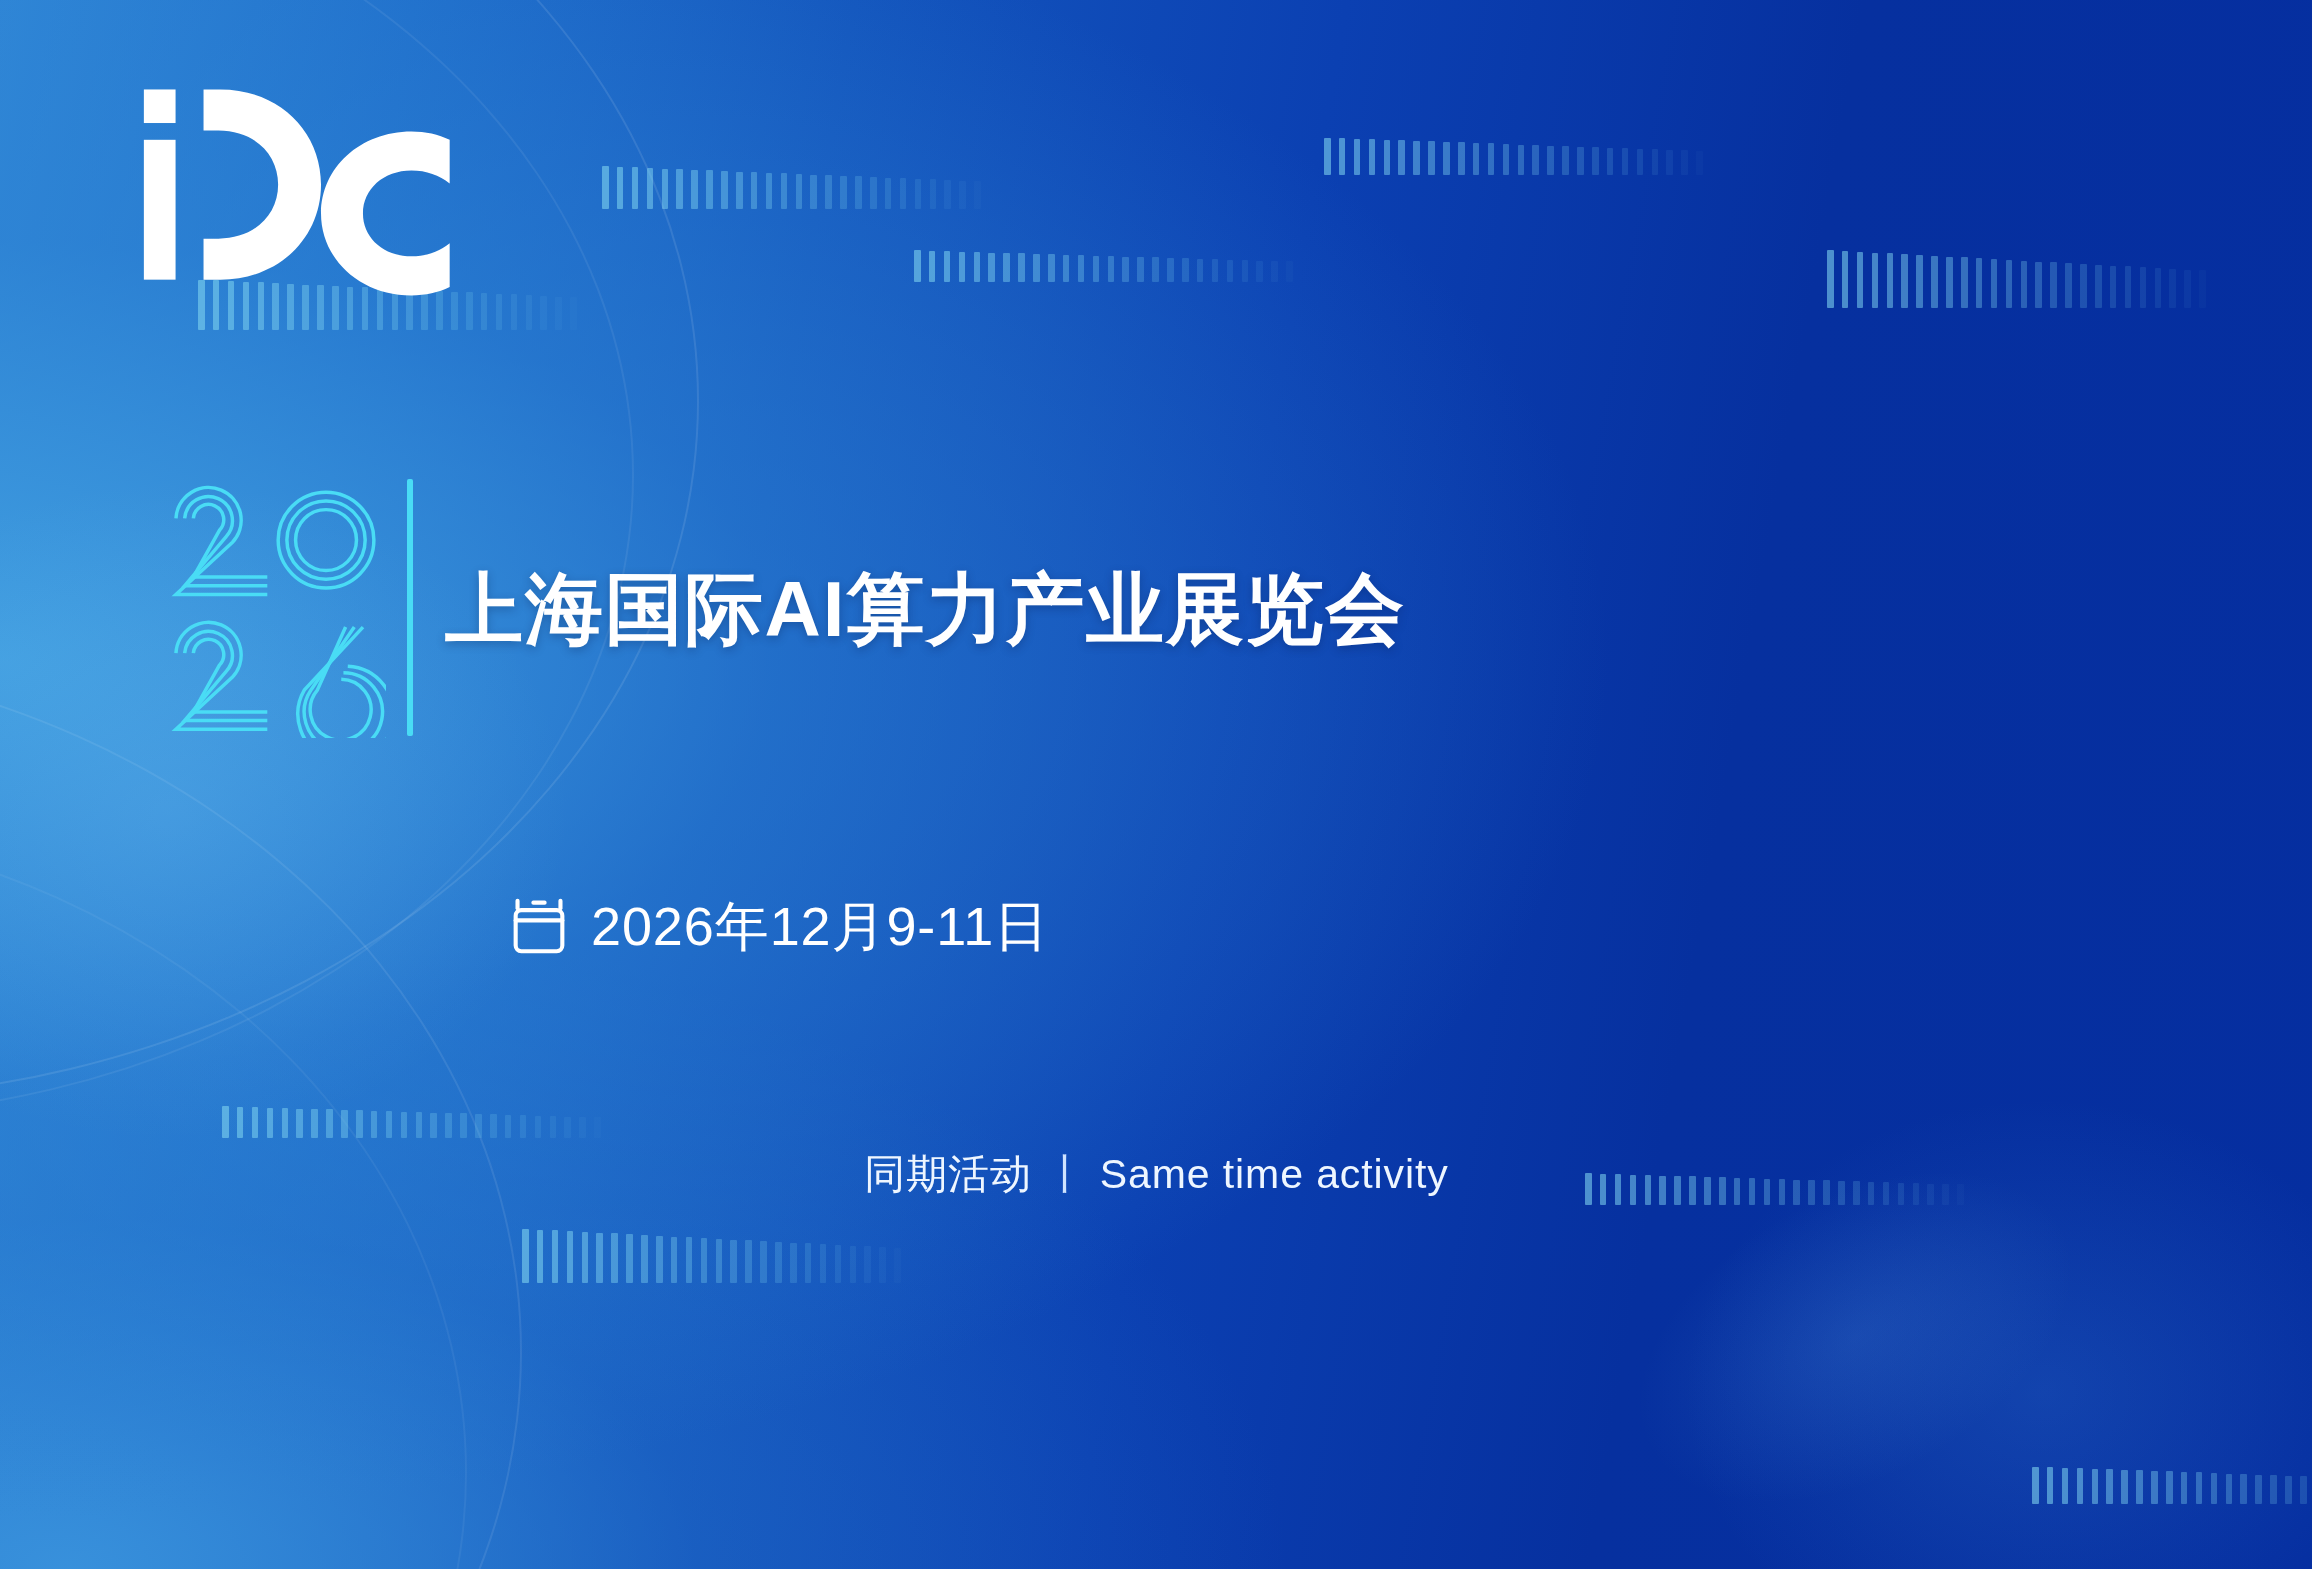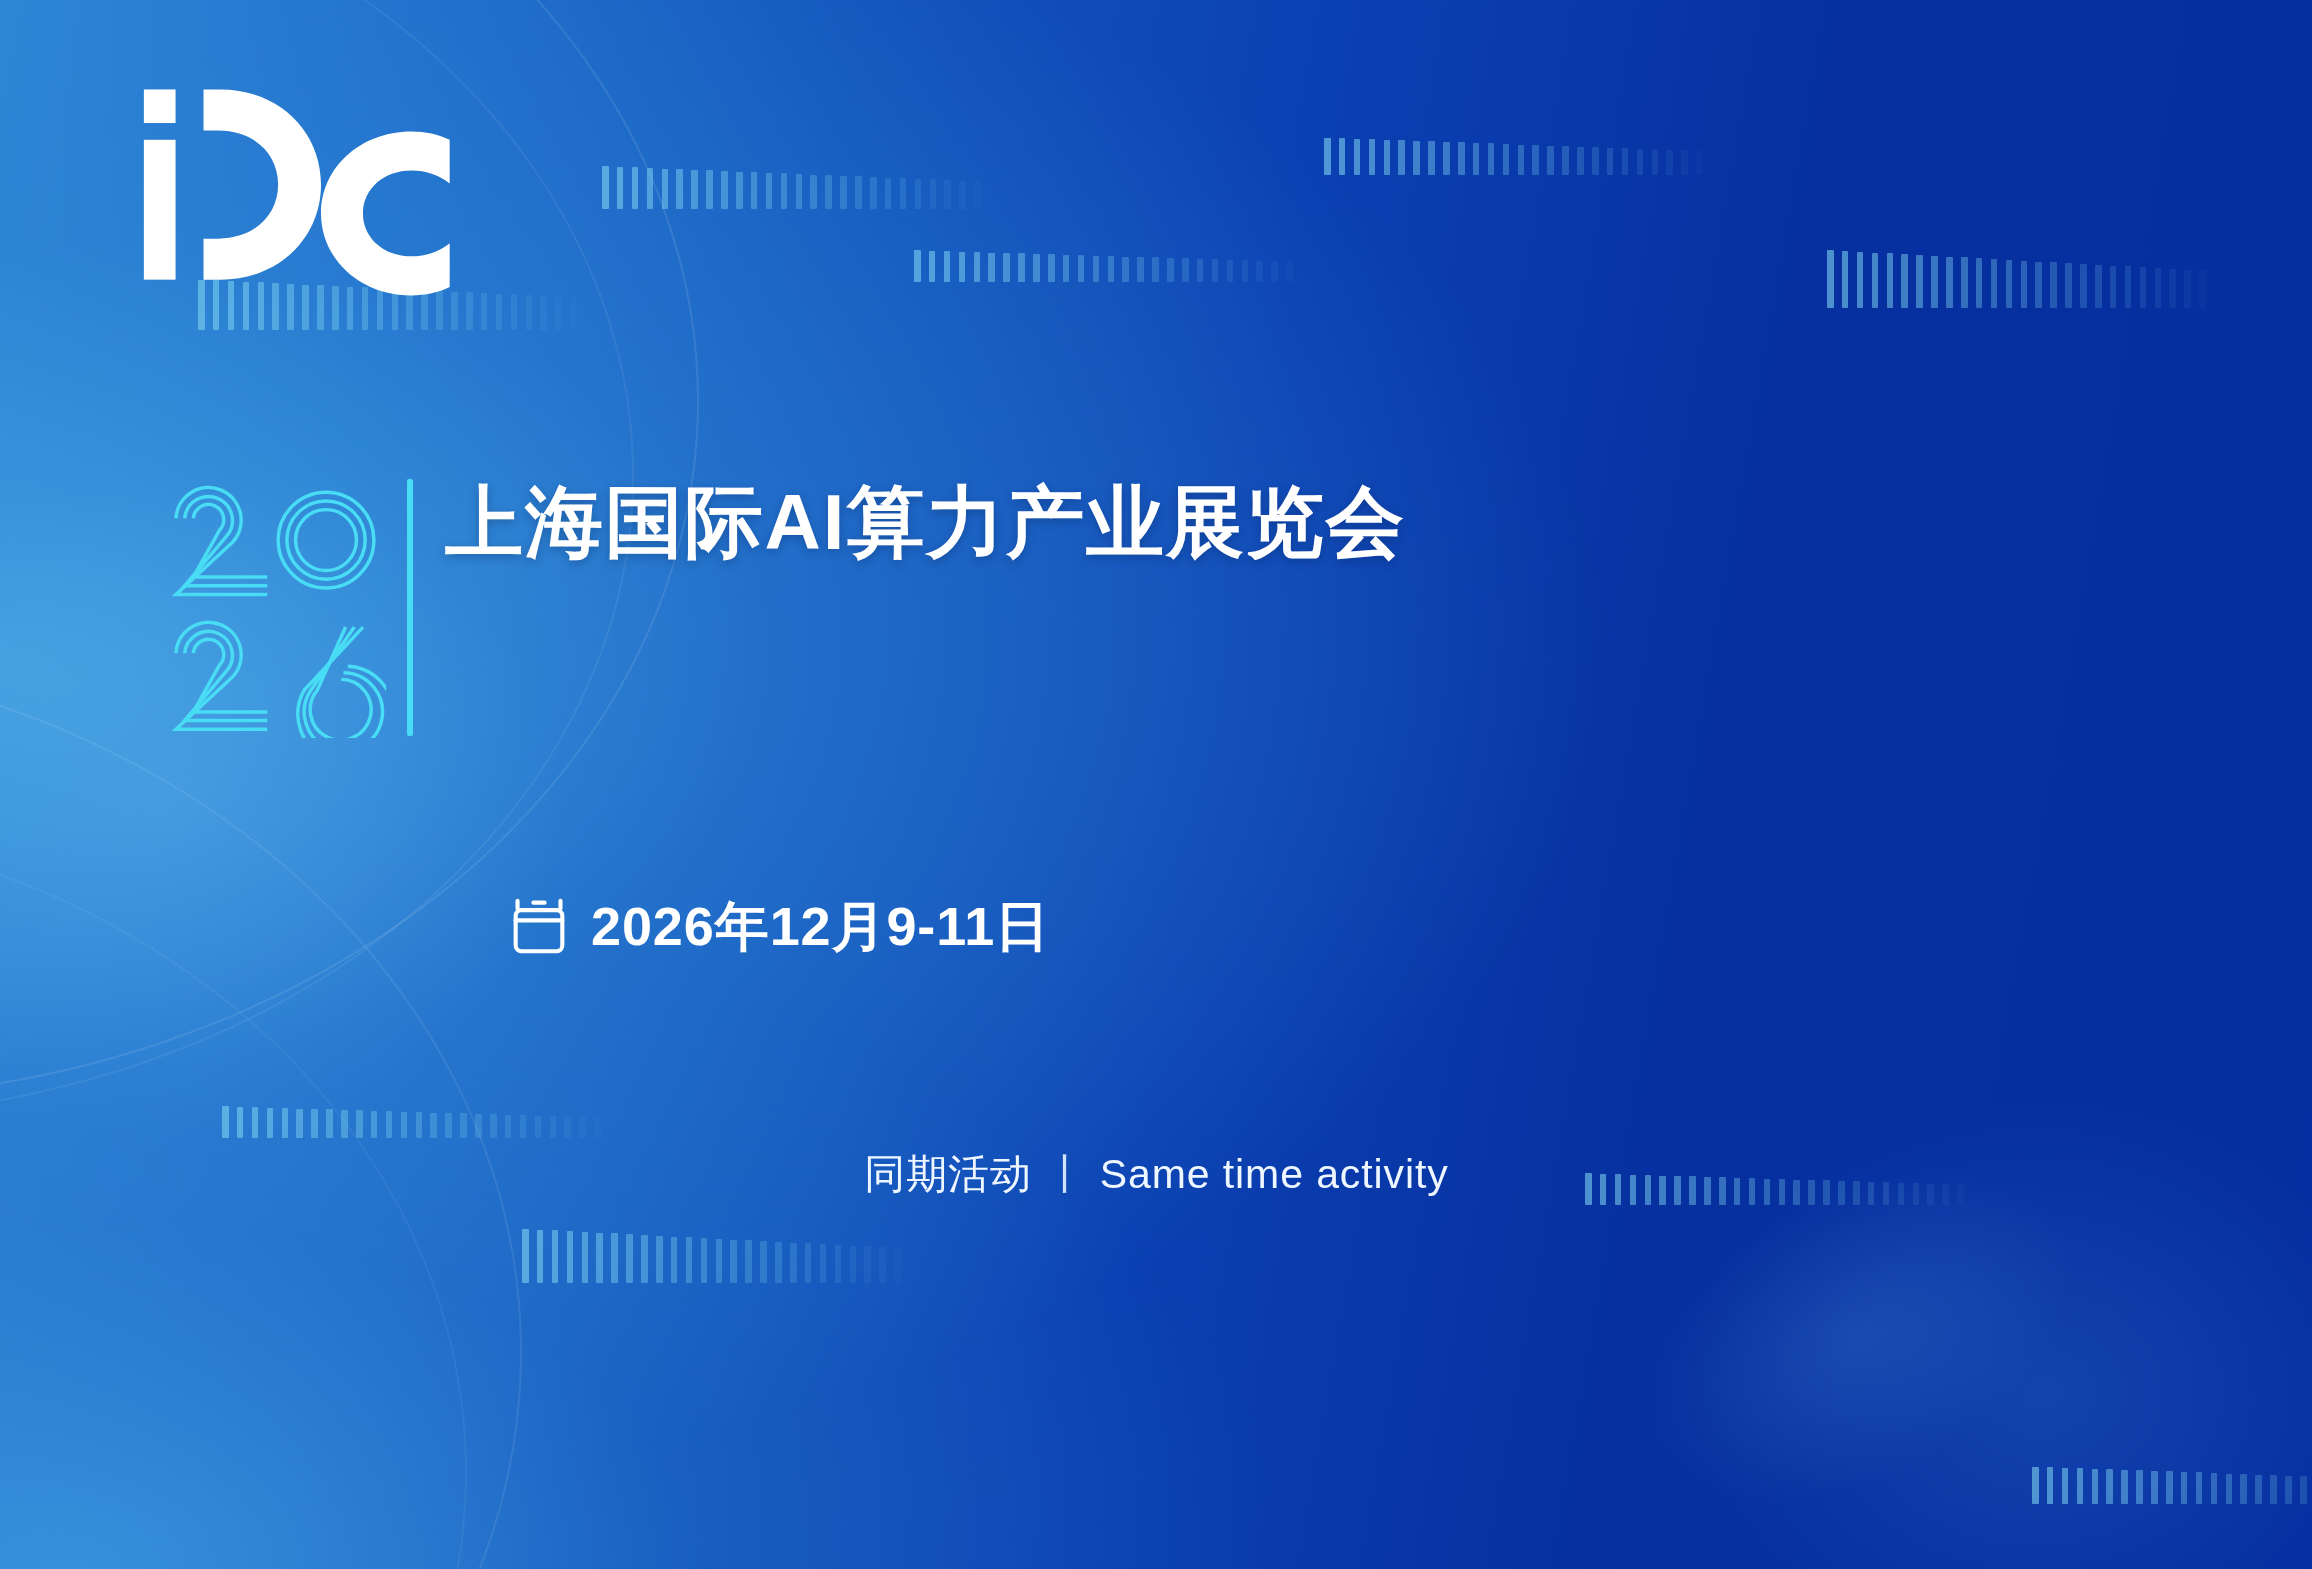--- a/index.html
+++ b/index.html
@@ -42,33 +42,33 @@
   .expo-word{
     margin-top:11.2px;color:#ffffff;font-weight:700;font-size:47px;
     letter-spacing:8.4px;line-height:1;
   }
 
   
   #headline{position:absolute;left:166px;top:477px;display:flex;align-items:stretch;}
   #year-mark{width:220px;flex:none;position:relative;}
   #year-mark svg{display:block;width:220px;height:261px;}
   .vrule{width:6.5px;background:#49dcf5;margin:1.9px 32px 1.9px 20.5px;border-radius:1.9px;}
-  #titles{display:flex;flex-direction:row;justify-content:center;gap:13px;padding-top:3.7px;}
+  #titles{display:flex;flex-direction:column;justify-content:center;gap:13px;padding-top:3.7px;}
   .title-line{
     color:#ffffff;font-weight:700;font-size:78px;line-height:1.06;
     letter-spacing:1.9px;white-space:nowrap;
     text-shadow:0 2.8px 9.3px rgba(0,22,70,.28);
   }
   .title-line.t2{font-size:80px;}
 
   
   #meta{position:absolute;left:511px;top:897px;display:flex;align-items:center;gap:52px;color:#fff;}
   .meta-item{display:flex;align-items:center;gap:24px;}
   .meta-item .ico{flex:none;display:block;}
-  .meta-text{font-size:54px;font-weight:700;line-height:1;letter-spacing:0.9px;white-space:nowrap;}
+  .meta-text{font-size:54px;font-weight:400;line-height:1;letter-spacing:0.9px;white-space:nowrap;}
 
   
   #same-time{
     position:absolute;left:0;right:0;top:1147px;text-align:center;
     color:#eef6ff;font-size:41px;font-weight:400;letter-spacing:0.9px;
   }
   #same-time .sep{padding:0 13px;font-weight:300;color:#cfe3ff;}
 
   
   #panel{position:absolute;left:477px;top:1273px;width:1378px;height:267px;}

